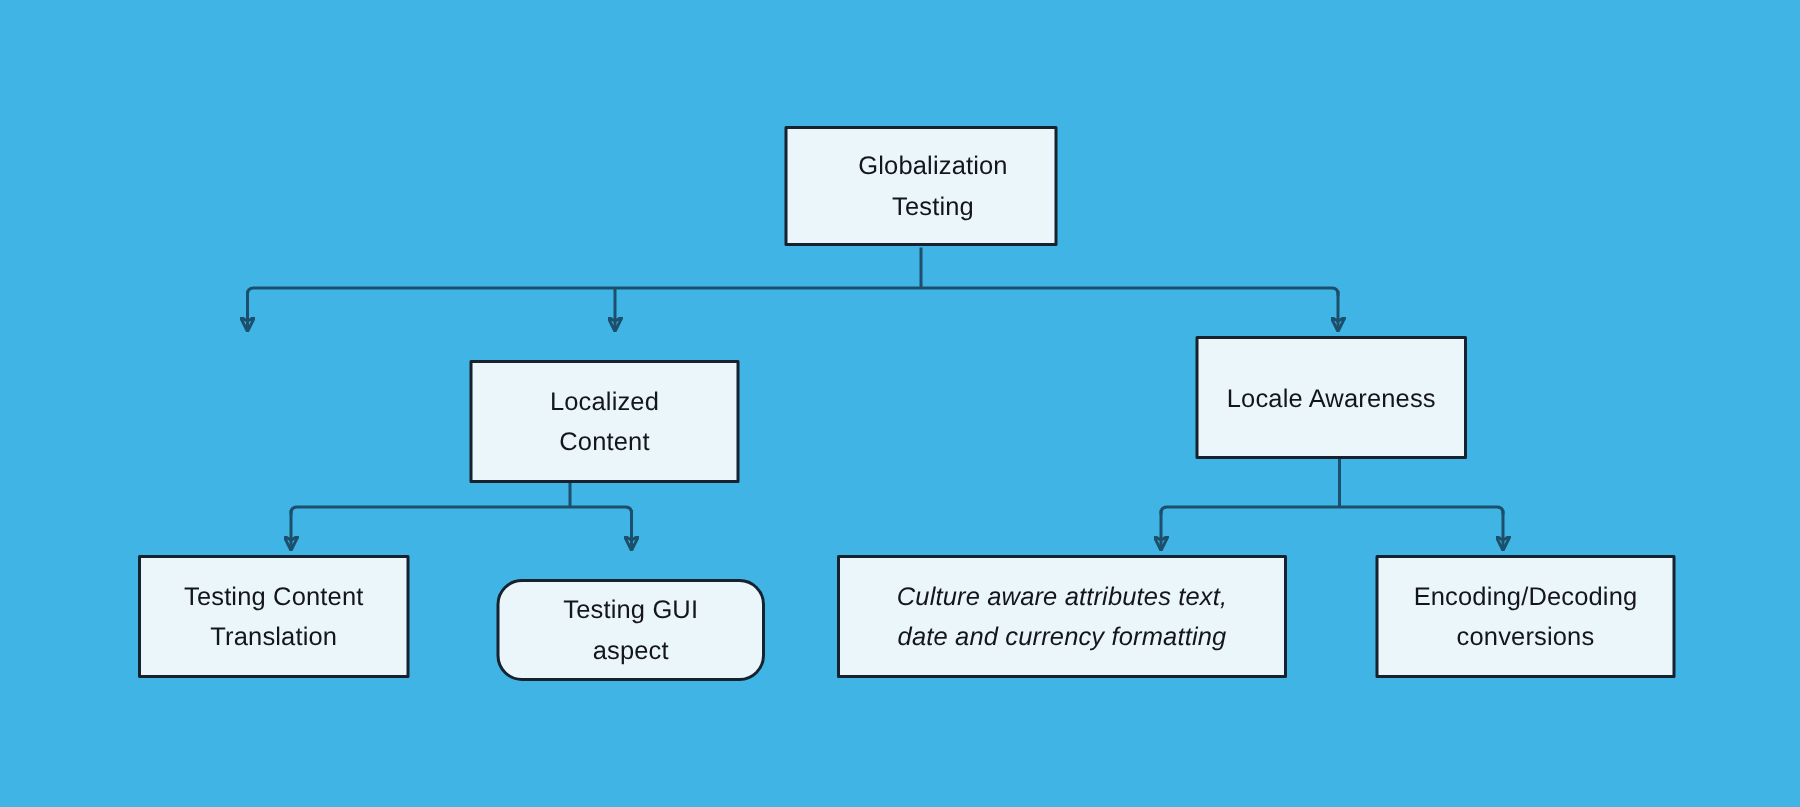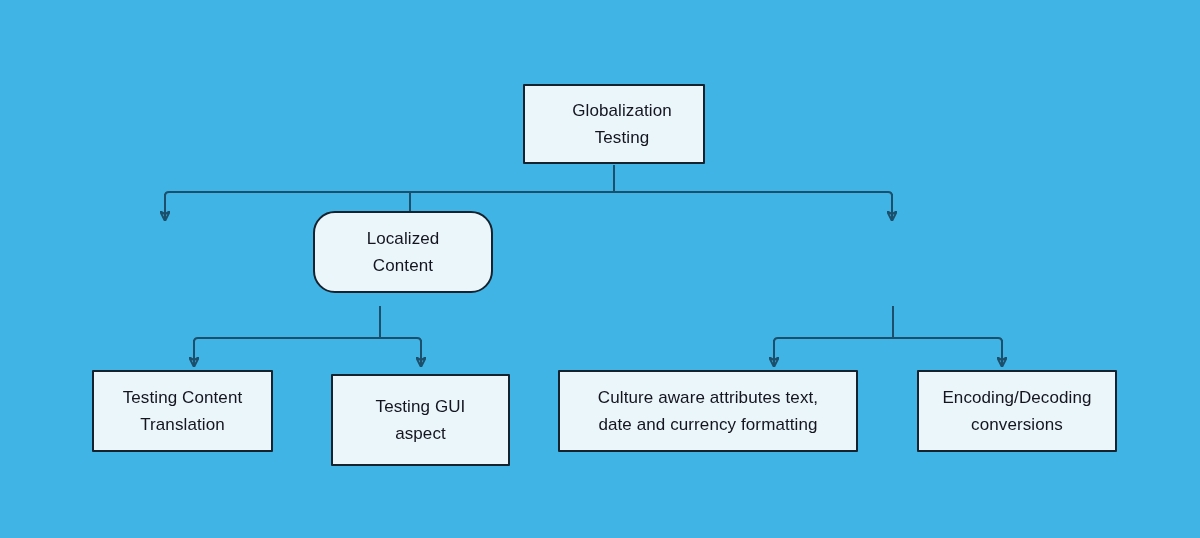--- a/index.html
+++ b/index.html
@@ -39,25 +39,25 @@
     white-space:pre-line;
     font-size:17px;
     line-height:27px;
     font-weight:500;
     letter-spacing:0.1px;
     color:var(--text);
   }
   
   .n-root     {left:523px;top:84px; width:182px;height:80px;padding-left:16px;}
   .n-feature  {left:75px; top:224px;width:180px;height:82px;}
-  .n-localized{left:313px;top:211px;width:180px;height:82px;border-radius:22px;}
+  .n-localized{left:313px;top:240px;width:180px;height:82px;}
   .n-locale   {left:797px;top:224px;width:181px;height:82px;}
   .n-tcontent {left:92px; top:370px;width:181px;height:82px;text-align:center;}
-  .n-tgui     {left:331px;top:374px;width:179px;height:92px;}
-  .n-culture  {left:558px;top:370px;width:300px;height:82px;}
+  .n-tgui     {left:331px;top:386px;width:179px;height:68px;border-radius:17px;}
+  .n-culture  {left:558px;top:370px;width:300px;height:82px;font-style:italic;}
   .n-encoding {left:917px;top:370px;width:200px;height:82px;}
 </style>
 </head>
 <body>
 
 <div class="canvas">
 
   <svg class="connectors" width="1200" height="538" viewBox="0 0 1200 538" xmlns="http://www.w3.org/2000/svg">
     <defs>
       <marker id="arrow" viewBox="0 0 10 10" refX="8" refY="5" markerWidth="5" markerHeight="5" orient="auto">
@@ -86,20 +86,23 @@
     <span class="label">Globalization
 Testing</span>
   </div>
 
 
   <div class="node n-localized">
     <span class="label">Localized
 Content</span>
   </div>
 
+  <div class="node n-locale">
+    <span class="label">Locale Awareness</span>
+  </div>
 
   <div class="node n-tcontent">
     <span class="label">Testing Content
 Translation</span>
   </div>
 
   <div class="node n-tgui">
     <span class="label">Testing GUI
 aspect</span>
   </div>

